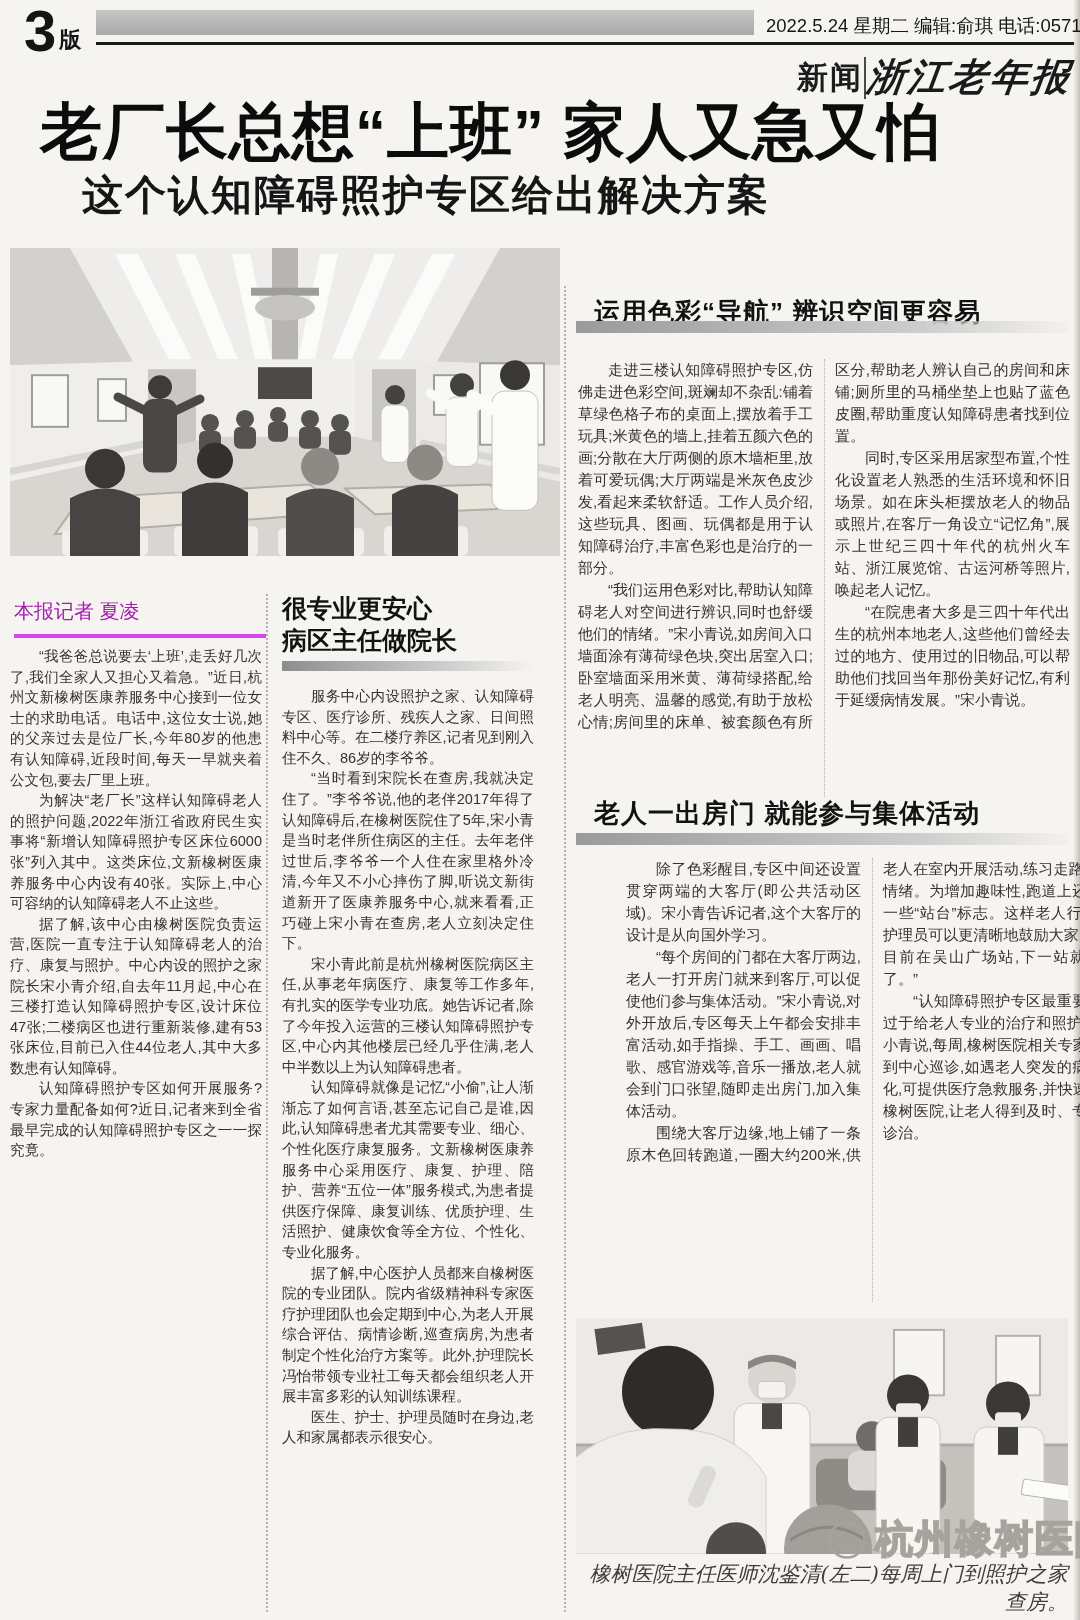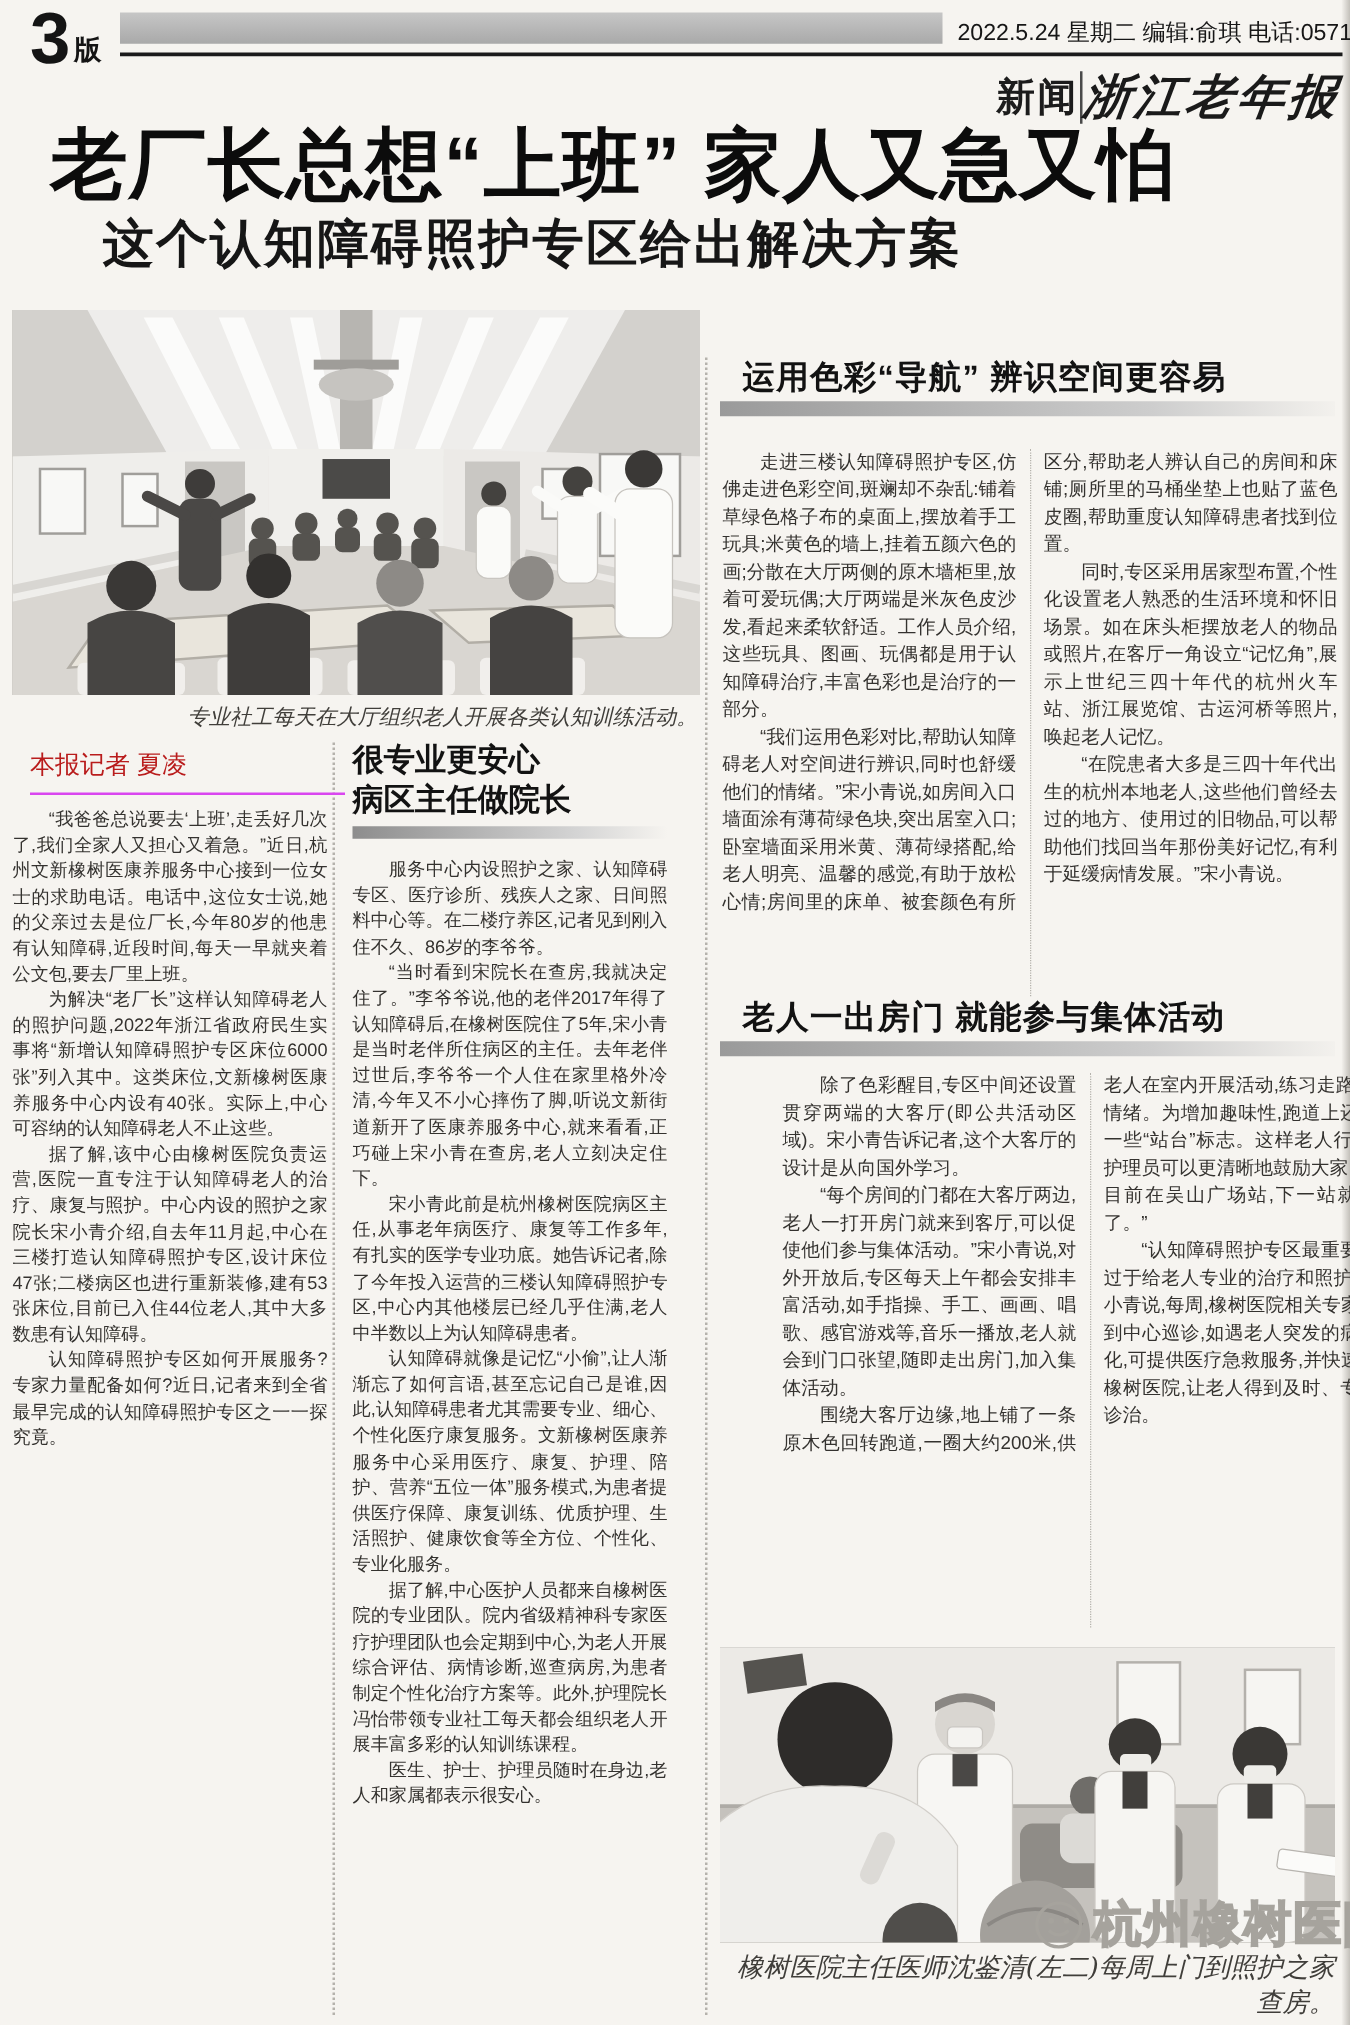--- a/index.html
+++ b/index.html
@@ -34,39 +34,39 @@
   .lead-caption{position:absolute;left:10px;top:562px;width:548px;text-align:right;
         font-family:"DejaVu Serif",serif;font-style:italic;font-size:17px;color:#403e3a;}
   .bottom-photo{position:absolute;left:576px;top:1318px;width:492px;height:236px;background:#b0ada8;}
   .bottom-caption{position:absolute;left:576px;top:1560px;width:492px;text-align:right;
         font-family:"DejaVu Serif",serif;font-style:italic;font-size:21px;color:#403e3a;}
   .watermark{position:absolute;left:826px;top:1514px;display:flex;align-items:center;gap:7px;z-index:5;}
   .wm-text{font-size:38px;font-weight:700;letter-spacing:2px;color:rgba(246,244,240,0.18);
         -webkit-text-stroke:1.8px #a6a39d;white-space:nowrap;}
 
   
-  .byline{position:absolute;left:24px;top:598px;width:252px;font-size:20px;color:#b91c1c;
-        padding-bottom:9px;border-bottom:2px solid #d946ef;}
+  .byline{position:absolute;left:14px;top:598px;width:252px;font-size:20px;color:#a21caf;
+        padding-bottom:9px;border-bottom:4px solid #d946ef;}
   .col{position:absolute;width:252px;font-size:14.5px;line-height:20.6px;text-align:justify;color:#34322f;}
   .col p{margin:0;text-indent:2em;}
   .col1{left:10px;top:646px;}
   .col2{left:282px;top:686px;}
   .sec1head{position:absolute;left:282px;top:592px;width:252px;font-size:25px;font-weight:800;
         line-height:32px;color:#121212;}
   .sec1bar{position:absolute;left:282px;top:661px;width:252px;height:10px;
         background:linear-gradient(to right,#8d8d8d,#d5d5d5 72%,rgba(213,213,213,0));}
 
   .vdiv{position:absolute;width:0;border-left:2px dotted #b5b2ac;}
   .vdiv1{left:266px;top:594px;height:1018px;}
   .vdiv2{left:564px;top:286px;height:1326px;}
 
   
   .rsec-title{position:absolute;left:594px;font-size:26px;font-weight:800;color:#121212;
         letter-spacing:1px;white-space:nowrap;}
-  .rsec-titleA{top:284px;}
+  .rsec-titleA{top:295px;}
   .rsec-titleB{top:796px;}
   .rsec-bar{position:absolute;left:576px;width:492px;height:12px;
         background:linear-gradient(to right,#9a9a9a,#cdcdcd 70%,rgba(205,205,205,0.08));}
   .rsec-barA{top:321px;}
   .rsec-barB{top:833px;}
   .rcols{position:absolute;left:578px;width:492px;column-count:2;column-gap:22px;
         column-rule:1px dotted #b5b2ac;font-size:15px;line-height:22px;text-align:justify;color:#34322f;}
   .rcols p{margin:0;text-indent:2em;}
   .rcolsA{top:345px;height:438px;margin-top:14px;}
   .rcolsB{top:858px;height:444px;margin-left:48px;}
@@ -160,21 +160,20 @@
       <circle cx="95" cy="222" r="20" fill="#3a3836"></circle>
       <path d="M60,310 L60,252 Q95,232 130,252 L130,310 Z" fill="#474543"></path>
       <circle cx="205" cy="214" r="18" fill="#33312f"></circle>
       <path d="M172,310 L172,246 Q205,226 238,246 L238,310 Z" fill="#3f3d3b"></path>
       <circle cx="310" cy="220" r="19" fill="#8d8a86"></circle>
       <path d="M276,310 L276,252 Q310,232 344,252 L344,310 Z" fill="#504e4c"></path>
       <circle cx="415" cy="216" r="18" fill="#8d8a86"></circle>
       <path d="M382,310 L382,248 Q415,228 448,248 L448,310 Z" fill="#454341"></path>
     </svg>
   </div>
-  <div class="lead-caption">专业社工每天在大厅组织老人开展各类认知训练活动。</div>
 
   <div class="vdiv vdiv1"></div>
   <div class="vdiv vdiv2"></div>
 
   <div class="byline">本报记者 夏凌</div>
   <div class="col col1">
     <p>“我爸爸总说要去‘上班’,走丢好几次了,我们全家人又担心又着急。”近日,杭州文新橡树医康养服务中心接到一位女士的求助电话。电话中,这位女士说,她的父亲过去是位厂长,今年80岁的他患有认知障碍,近段时间,每天一早就夹着公文包,要去厂里上班。</p>
     <p>为解决“老厂长”这样认知障碍老人的照护问题,2022年浙江省政府民生实事将“新增认知障碍照护专区床位6000张”列入其中。这类床位,文新橡树医康养服务中心内设有40张。实际上,中心可容纳的认知障碍老人不止这些。</p>
     <p>据了解,该中心由橡树医院负责运营,医院一直专注于认知障碍老人的治疗、康复与照护。中心内设的照护之家院长宋小青介绍,自去年11月起,中心在三楼打造认知障碍照护专区,设计床位47张;二楼病区也进行重新装修,建有53张床位,目前已入住44位老人,其中大多数患有认知障碍。</p>
     <p>认知障碍照护专区如何开展服务?专家力量配备如何?近日,记者来到全省最早完成的认知障碍照护专区之一一探究竟。</p>

